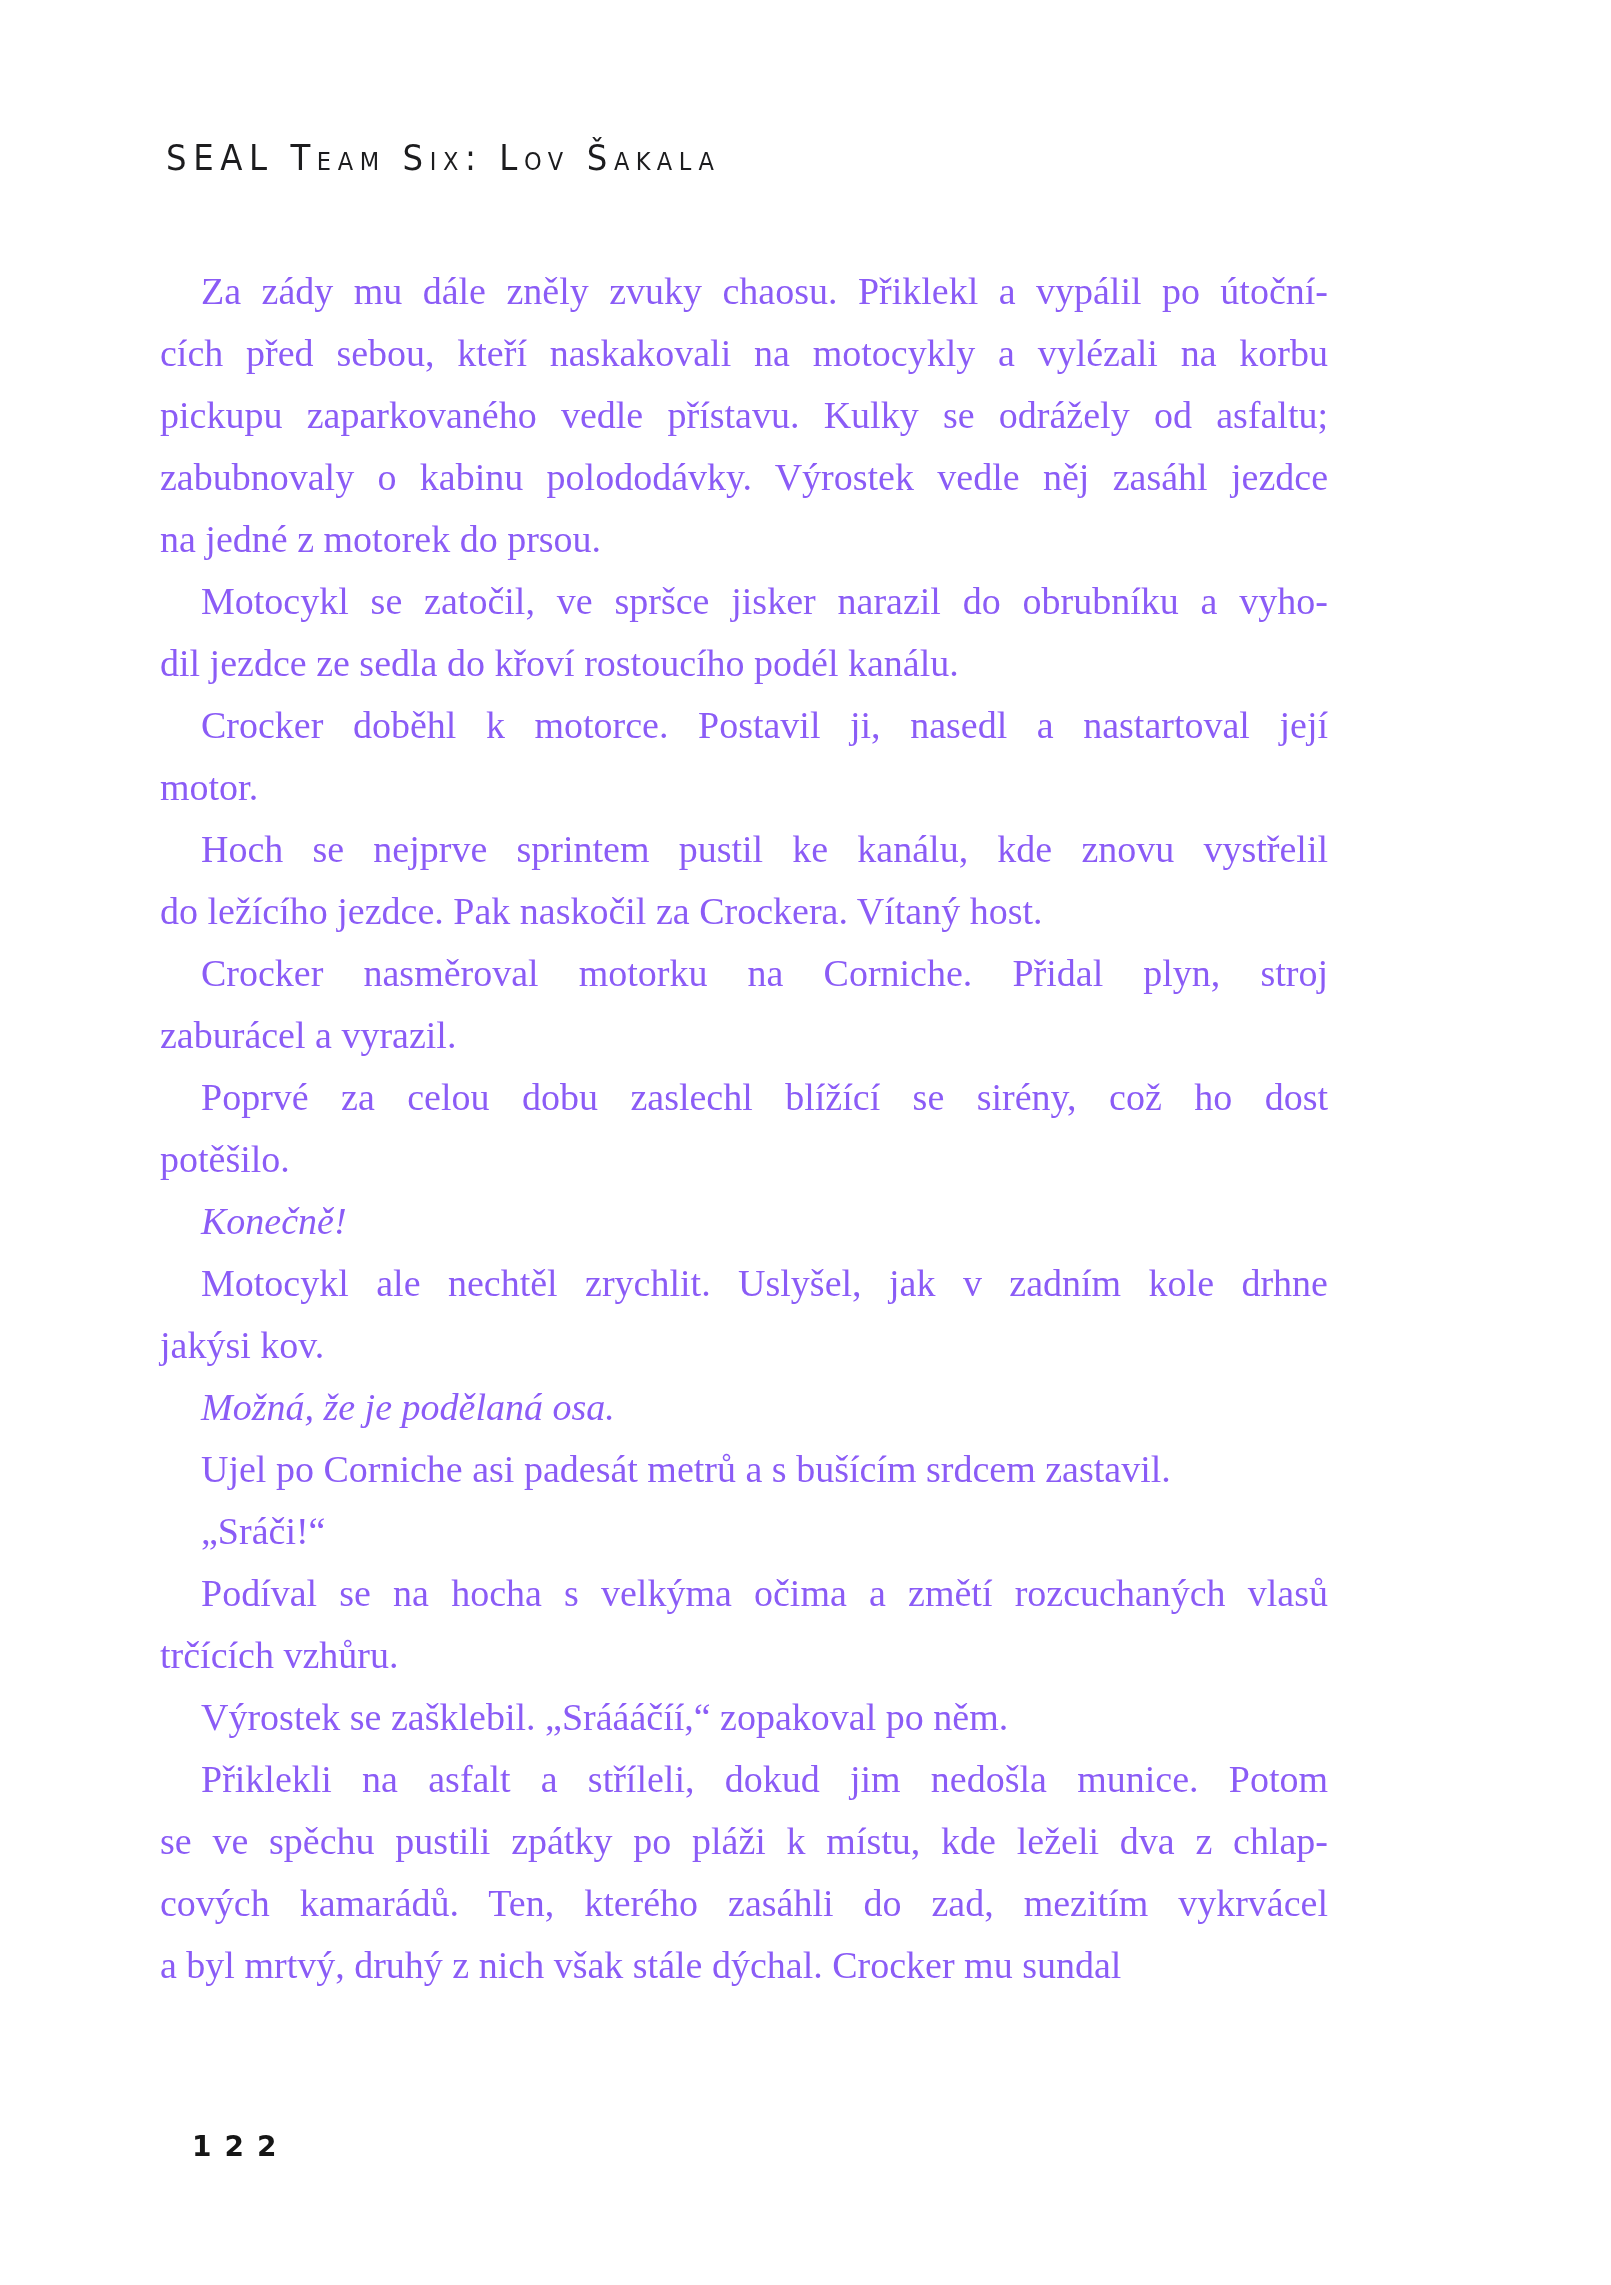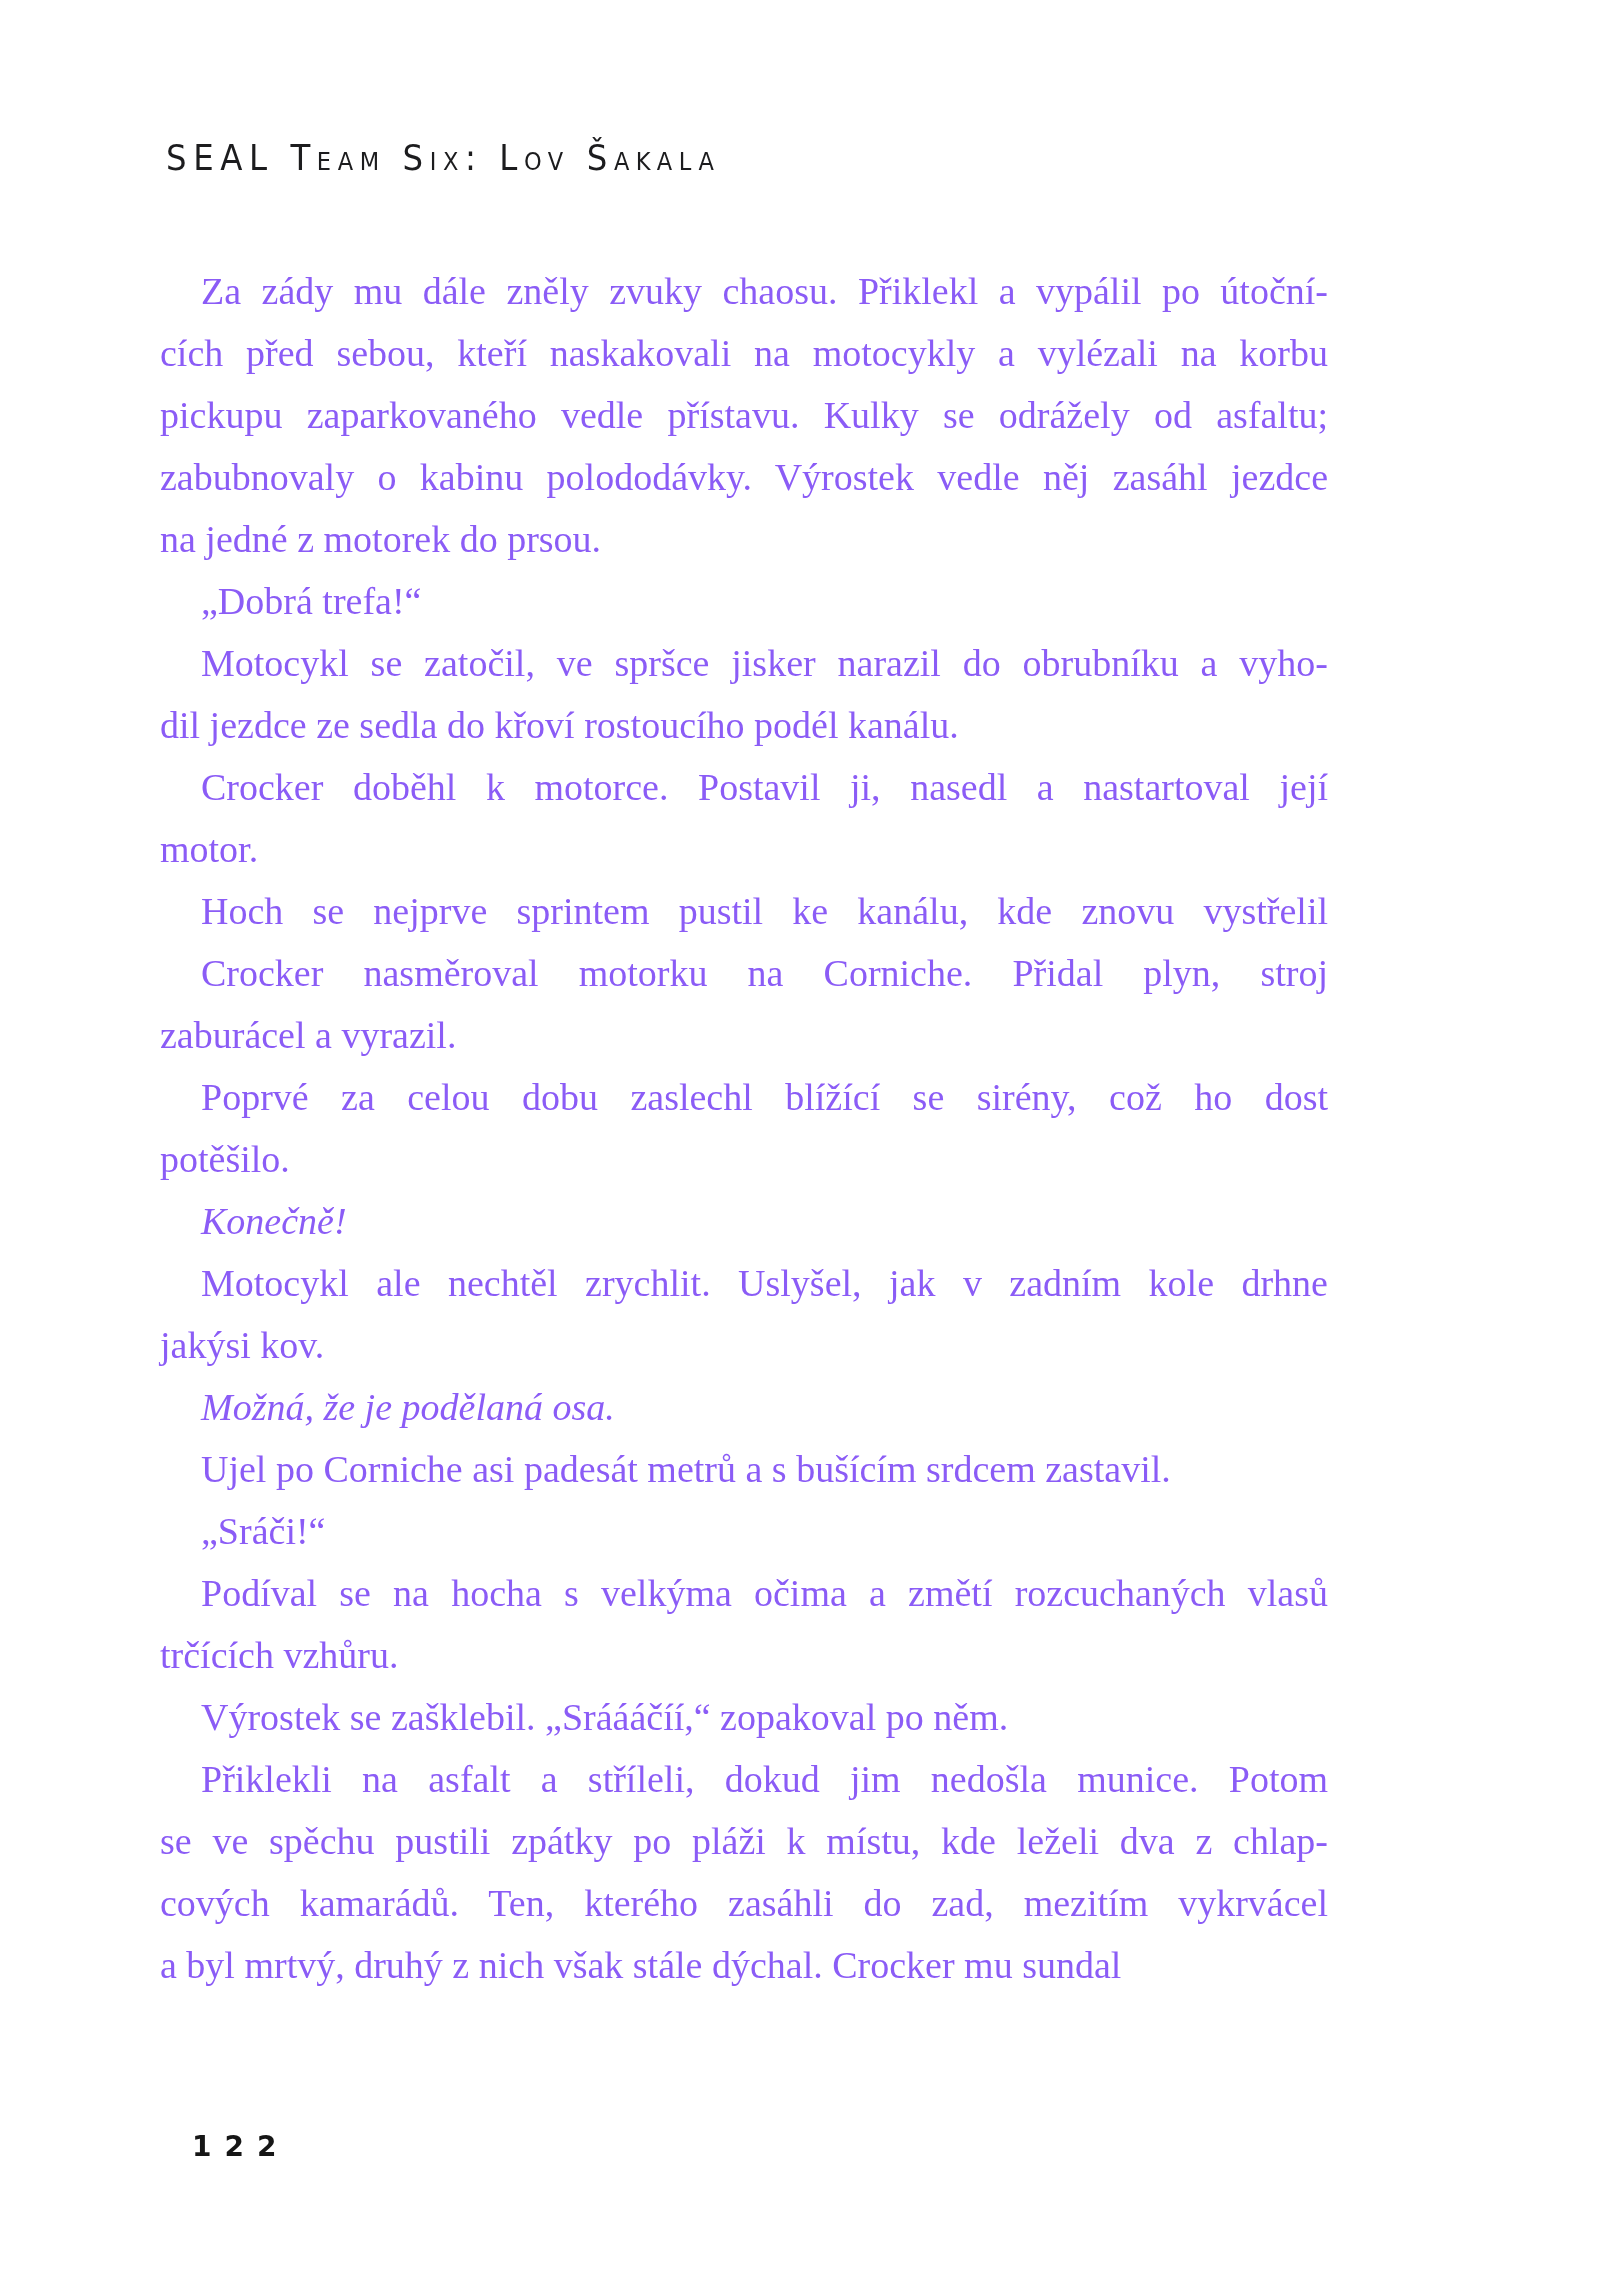--- a/index.html
+++ b/index.html
@@ -60,26 +60,26 @@
 <div class="page">
 
   <div class="running-head">SEAL Team Six: Lov Šakala</div>
 
   <div class="text-block">
       <div class="line indent">Za zády mu dále zněly zvuky chaosu. Přiklekl a vypálil po útoční-</div>
       <div class="line">cích před sebou, kteří naskakovali na motocykly a vylézali na korbu</div>
       <div class="line">pickupu zaparkovaného vedle přístavu. Kulky se odrážely od asfaltu;</div>
       <div class="line">zabubnovaly o kabinu polododávky. Výrostek vedle něj zasáhl jezdce</div>
       <div class="line last">na jedné z motorek do prsou.</div>
-      <div class="line indent last">„Dobrá trefa!“</div>
       <div class="line indent">Motocykl se zatočil, ve spršce jisker narazil do obrubníku a vyho-</div>
       <div class="line last">dil jezdce ze sedla do křoví rostoucího podél kanálu.</div>
       <div class="line indent">Crocker doběhl k motorce. Postavil ji, nasedl a nastartoval její</div>
       <div class="line last">motor.</div>
       <div class="line indent">Hoch se nejprve sprintem pustil ke kanálu, kde znovu vystřelil</div>
+      <div class="line last">do ležícího jezdce. Pak naskočil za Crockera. Vítaný host.</div>
       <div class="line indent">Crocker nasměroval motorku na Corniche. Přidal plyn, stroj</div>
       <div class="line last">zaburácel a vyrazil.</div>
       <div class="line indent">Poprvé za celou dobu zaslechl blížící se sirény, což ho dost</div>
       <div class="line last">potěšilo.</div>
       <div class="line indent last italic">Konečně!</div>
       <div class="line indent">Motocykl ale nechtěl zrychlit. Uslyšel, jak v zadním kole drhne</div>
       <div class="line last">jakýsi kov.</div>
       <div class="line indent last italic">Možná, že je podělaná osa.</div>
       <div class="line indent last">Ujel po Corniche asi padesát metrů a s bušícím srdcem zastavil.</div>
       <div class="line indent last">„Sráči!“</div>

